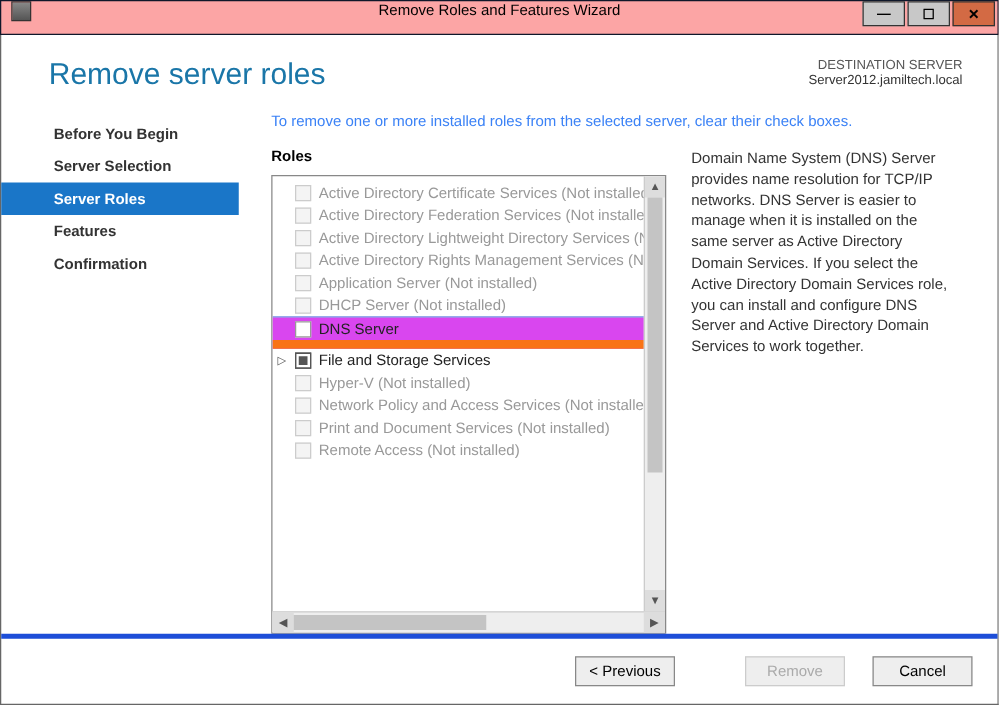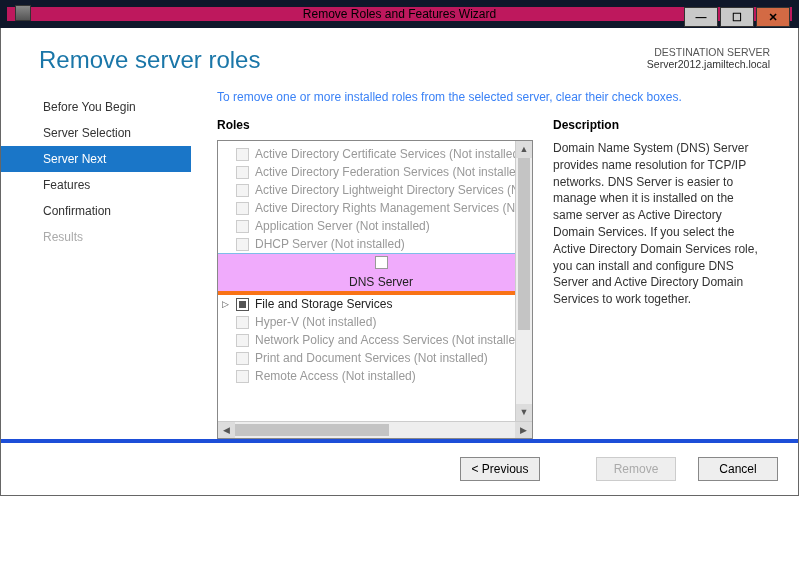--- a/index.html
+++ b/index.html
@@ -5,26 +5,26 @@
   * { box-sizing: border-box; }
   body {
     margin: 0;
     font-family: "Segoe UI", Arial, sans-serif;
     background: #fff;
     width: 799px;
     height: 566px;
     overflow: hidden;
   }
   .titlebar {
-    background: #be185d;
+    background: #fca5a5;
     height: 28px;
     display: flex;
-    align-items: flex-end;
+    align-items: flex-start;
     position: relative;
-    border: 7px solid #0f172a;
+    border: 1px solid #0f172a;
   }
   .titlebar-icon {
     width: 16px; height: 16px;
     margin-left: 8px;
     display: inline-block;
     background: linear-gradient(#888,#555);
     border: 1px solid #333;
   }
   .titlebar-title {
     position: absolute;
@@ -49,21 +49,21 @@
     font-size: 11px;
     font-weight: bold;
     margin-right: 2px;
     cursor: default;
   }
   .titlebar-btn.close { background: #d36a44; }
   .titlebar-btn .glyph { pointer-events: none; }
   .window-body {
     border: 1px solid #666;
     border-top: none;
-    height: 468px;
+    height: 536px;
     background: #fff;
     display: flex;
     flex-direction: column;
   }
   .header-area {
     padding: 18px 28px 10px 38px;
     display: flex;
     align-items: flex-start;
   }
   .page-title {
@@ -82,20 +82,21 @@
   .main-row {
     display: flex;
     flex: 1;
     min-height: 0;
     padding: 0 0 0 0;
   }
   .sidebar {
     width: 190px;
     padding-top: 10px;
     font-size: 12px;
+    font-weight: bold;
   }
   .side-item {
     padding: 6px 8px 6px 42px;
     color: #333;
     cursor: default;
   }
   .side-item.selected {
     background: #1a76c8;
     color: #fff;
   }
@@ -147,25 +148,24 @@
     align-items: center;
     gap: 6px;
     padding: 2px 6px 2px 18px;
     font-size: 12px;
     color: #999;
     white-space: nowrap;
     position: relative;
   }
   .role-row.enabled { color: #222; }
   .role-row.selected {
-    background: #f0abfc;
+    background: #d946ef;
     border-top: 1px solid #7ebde8;
-    border-bottom: 4px solid #f97316;
+    border-bottom: 7px solid #f97316;
     color: #222;
-    flex-direction: column;
   }
   .expander {
     position: absolute;
     left: 4px;
     font-size: 9px;
     color: #555;
   }
   .chk {
     width: 13px; height: 13px;
     border: 1px solid #999;
@@ -270,24 +270,23 @@
     <div class="dest-box">
       <div class="dest-label">DESTINATION SERVER</div>
       <div class="dest-server">Server2012.jamiltech.local</div>
     </div>
   </div>
 
   <div class="main-row">
     <div class="sidebar" id="sidebar">
         <div class="side-item">Before You Begin</div>
         <div class="side-item">Server Selection</div>
-        <div class="side-item selected">Server Next</div>
+        <div class="side-item selected">Server Roles</div>
         <div class="side-item">Features</div>
         <div class="side-item">Confirmation</div>
-        <div class="side-item disabled">Results</div>
       </div>
 
     <div class="content">
       <div class="instruction">To remove one or more installed roles from the selected server, clear their check boxes.</div>
       <div class="cols">
         <div class="roles-col">
           <div class="col-head">Roles</div>
           <div class="listbox">
             <div class="list-scroll" id="roles-list">
               <div class="role-row">
@@ -350,21 +349,20 @@
             <div class="hscroll">
               <div class="arrow">◀</div>
               <div class="track">
                   <div class="thumb"></div>
                 </div>
               <div class="arrow">▶</div>
             </div>
           </div>
         </div>
         <div class="desc-col">
-          <div class="col-head">Description</div>
           <div class="desc-text">Domain Name System (DNS) Server provides name resolution for TCP/IP networks. DNS Server is easier to manage when it is installed on the same server as Active Directory Domain Services. If you select the Active Directory Domain Services role, you can install and configure DNS Server and Active Directory Domain Services to work together.</div>
         </div>
       </div>
     </div>
   </div>
 
   <div class="footer">
     <button class="btn">&lt;  Previous</button>
     <span class="btn-gap"></span>
     <button class="btn disabled">Remove</button>

